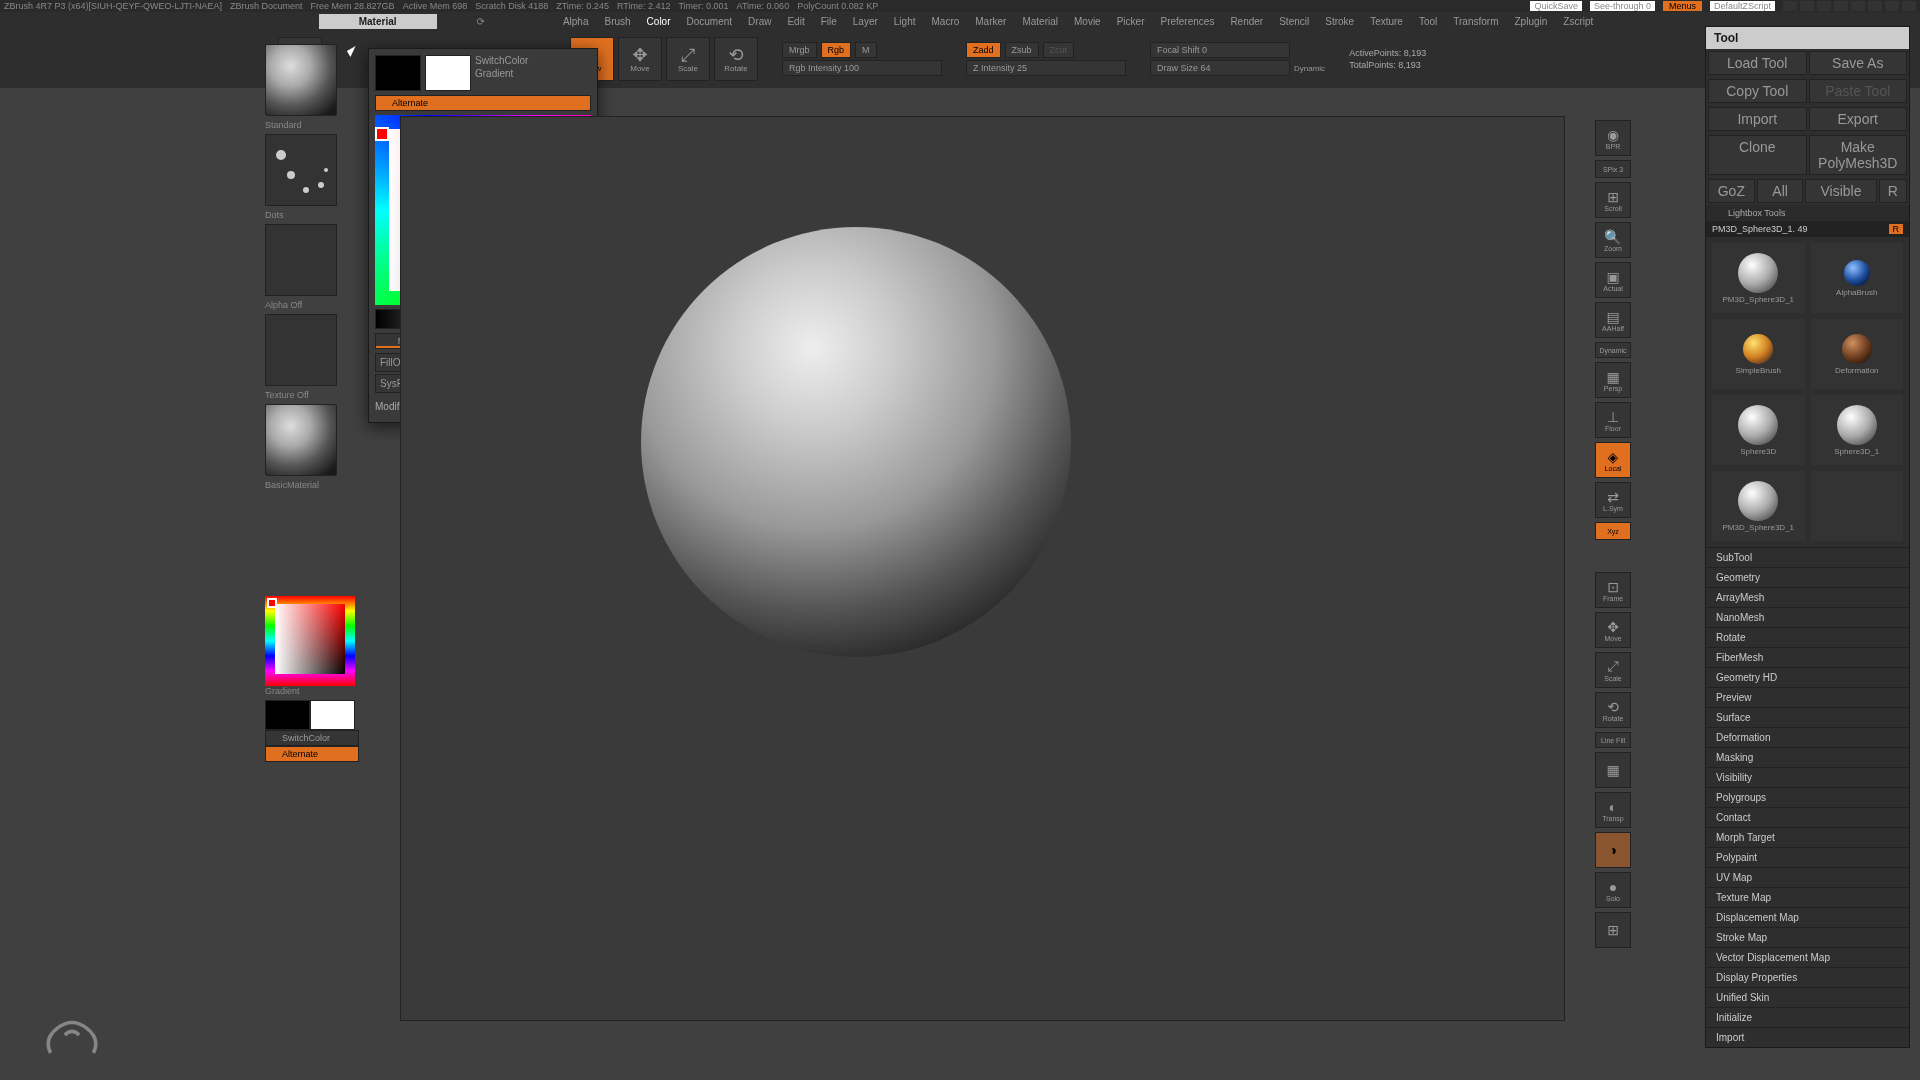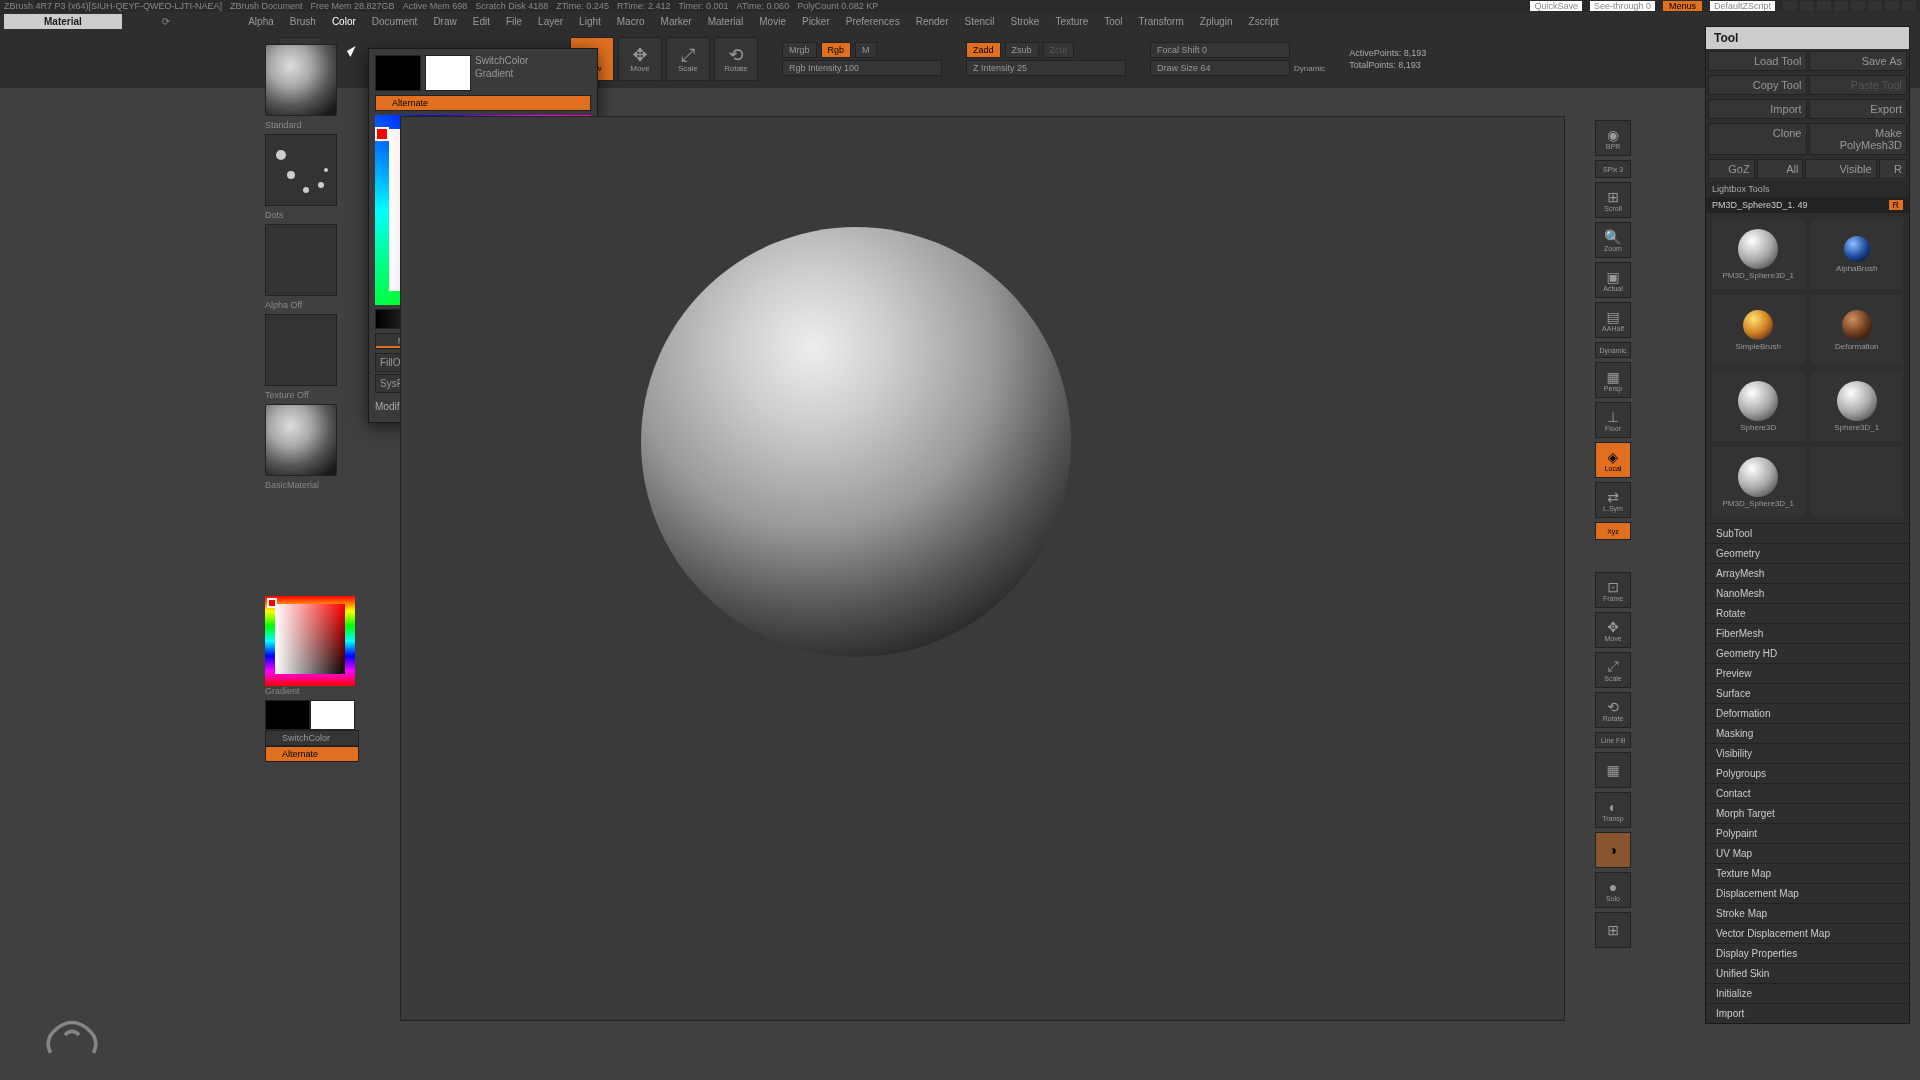--- a/index.html
+++ b/index.html
@@ -6,21 +6,21 @@
 body { background: #404040; width: 1920px; height: 1080px; overflow: hidden; position: relative; color: #999; font-size: 11px; }
 
 
 .titlebar { height: 12px; background: #2a2a2a; display: flex; align-items: center; padding: 0 4px; font-size: 9px; color: #888; gap: 8px; }
 .titlebar .spacer { flex: 1; }
 .titlebar .btn-orange { background: #e07020; color: #000; padding: 0 6px; }
 .titlebar .btn-dark { background: #ffffff; padding: 0 4px; }
 .titlebar .icons { display: flex; gap: 3px; }
 .titlebar .icons span { width: 14px; height: 10px; background: #333; }
 
-.menubar { height: 18px; background: #2e2e2e; display: flex; align-items: center; padding: 0 4px; font-size: 10px; color: #999; }
+.menubar { height: 18px; background: #2e2e2e; display: flex; align-items: center; padding: 0 4px; font-size: 10px; color: #999; justify-content: center; }
 .menubar .active-palette { background: #ccc; color: #1a1a1a; padding: 2px 40px; font-weight: bold; margin-right: 40px; }
 .menubar .refresh-icon { margin-right: 70px; color: #888; }
 .menubar .menu-item { padding: 0 8px; cursor: pointer; }
 
 .toolbar { height: 58px; background: #2e2e2e; display: flex; align-items: center; padding: 0 4px; gap: 4px; position: relative; }
 .tool-btn { display: flex; flex-direction: column; align-items: center; justify-content: center; width: 44px; height: 44px; background: #353535; border: 1px solid #222; font-size: 8px; color: #999; cursor: pointer; }
 .tool-btn.active { background: #e07020; color: #000; }
 .tool-btn .ico { font-size: 18px; line-height: 1; }
 .slider-block { display: flex; flex-direction: column; gap: 2px; font-size: 9px; }
 .slider-block .row { display: flex; align-items: center; gap: 4px; }
@@ -70,23 +70,23 @@
 
 .right-strip { position: absolute; left: 1595px; top: 120px; width: 36px; display: flex; flex-direction: column; gap: 4px; }
 .strip-btn { width: 36px; height: 36px; background: #353535; border: 1px solid #222; display: flex; flex-direction: column; align-items: center; justify-content: center; font-size: 7px; color: #999; }
 .strip-btn.active { background: #e07020; color: #000; }
 .strip-btn .ico { font-size: 14px; }
 
 
 .tool-panel { position: absolute; right: 10px; top: 26px; width: 205px; background: #2e2e2e; border: 1px solid #1a1a1a; display: flex; flex-direction: column; }
 .tool-panel .header { background: #ccc; color: #1a1a1a; padding: 4px 8px; font-weight: bold; font-size: 12px; }
 .tool-panel .btn-row { display: flex; gap: 2px; padding: 2px; }
-.tool-panel .btn-row div { flex: 1; background: #353535; border: 1px solid #222; padding: 3px 4px; font-size: 11px; text-align: right; }
+.tool-panel .btn-row div { flex: 1; background: #353535; border: 1px solid #222; padding: 3px 4px; font-size: 14px; text-align: center; }
 .tool-panel .btn-row div.dim { color: #555; }
-.tool-panel .label-row { background: #2a2a2a; padding: 3px 6px; font-size: 9px; color: #aaa; }
+.tool-panel .label-row { background: #2a2a2a; padding: 3px 22px; font-size: 9px; color: #aaa; }
 .tool-panel .name-row { background: #222; padding: 3px 6px; font-size: 9px; color: #ccc; display: flex; justify-content: space-between; }
 .thumb-grid { display: grid; grid-template-columns: 1fr 1fr; gap: 6px; padding: 6px; }
 .thumb-grid .t { height: 70px; background: #333; display: flex; flex-direction: column; align-items: center; justify-content: center; font-size: 8px; gap: 2px; }
 .thumb-grid .t .ball { width: 40px; height: 40px; border-radius: 50%; background: radial-gradient(circle at 35% 30%, #fff, #aaa 50%, #444 90%); }
 .thumb-grid .t .ball.gold { background: radial-gradient(circle at 35% 30%, #ffe070, #d08020 50%, #422 90%); }
 .thumb-grid .t .ball.blue { background: radial-gradient(circle at 35% 30%, #90c0ff, #2050a0 50%, #001030 90%); }
 .thumb-grid .t .ball.brown { background: radial-gradient(circle at 35% 30%, #d09060, #704020 50%, #201008 90%); }
 .section-list { display: flex; flex-direction: column; }
 .section-list div { padding: 4px 10px; font-size: 10px; color: #ccc; border-top: 1px solid #222; background: #2e2e2e; }
 

